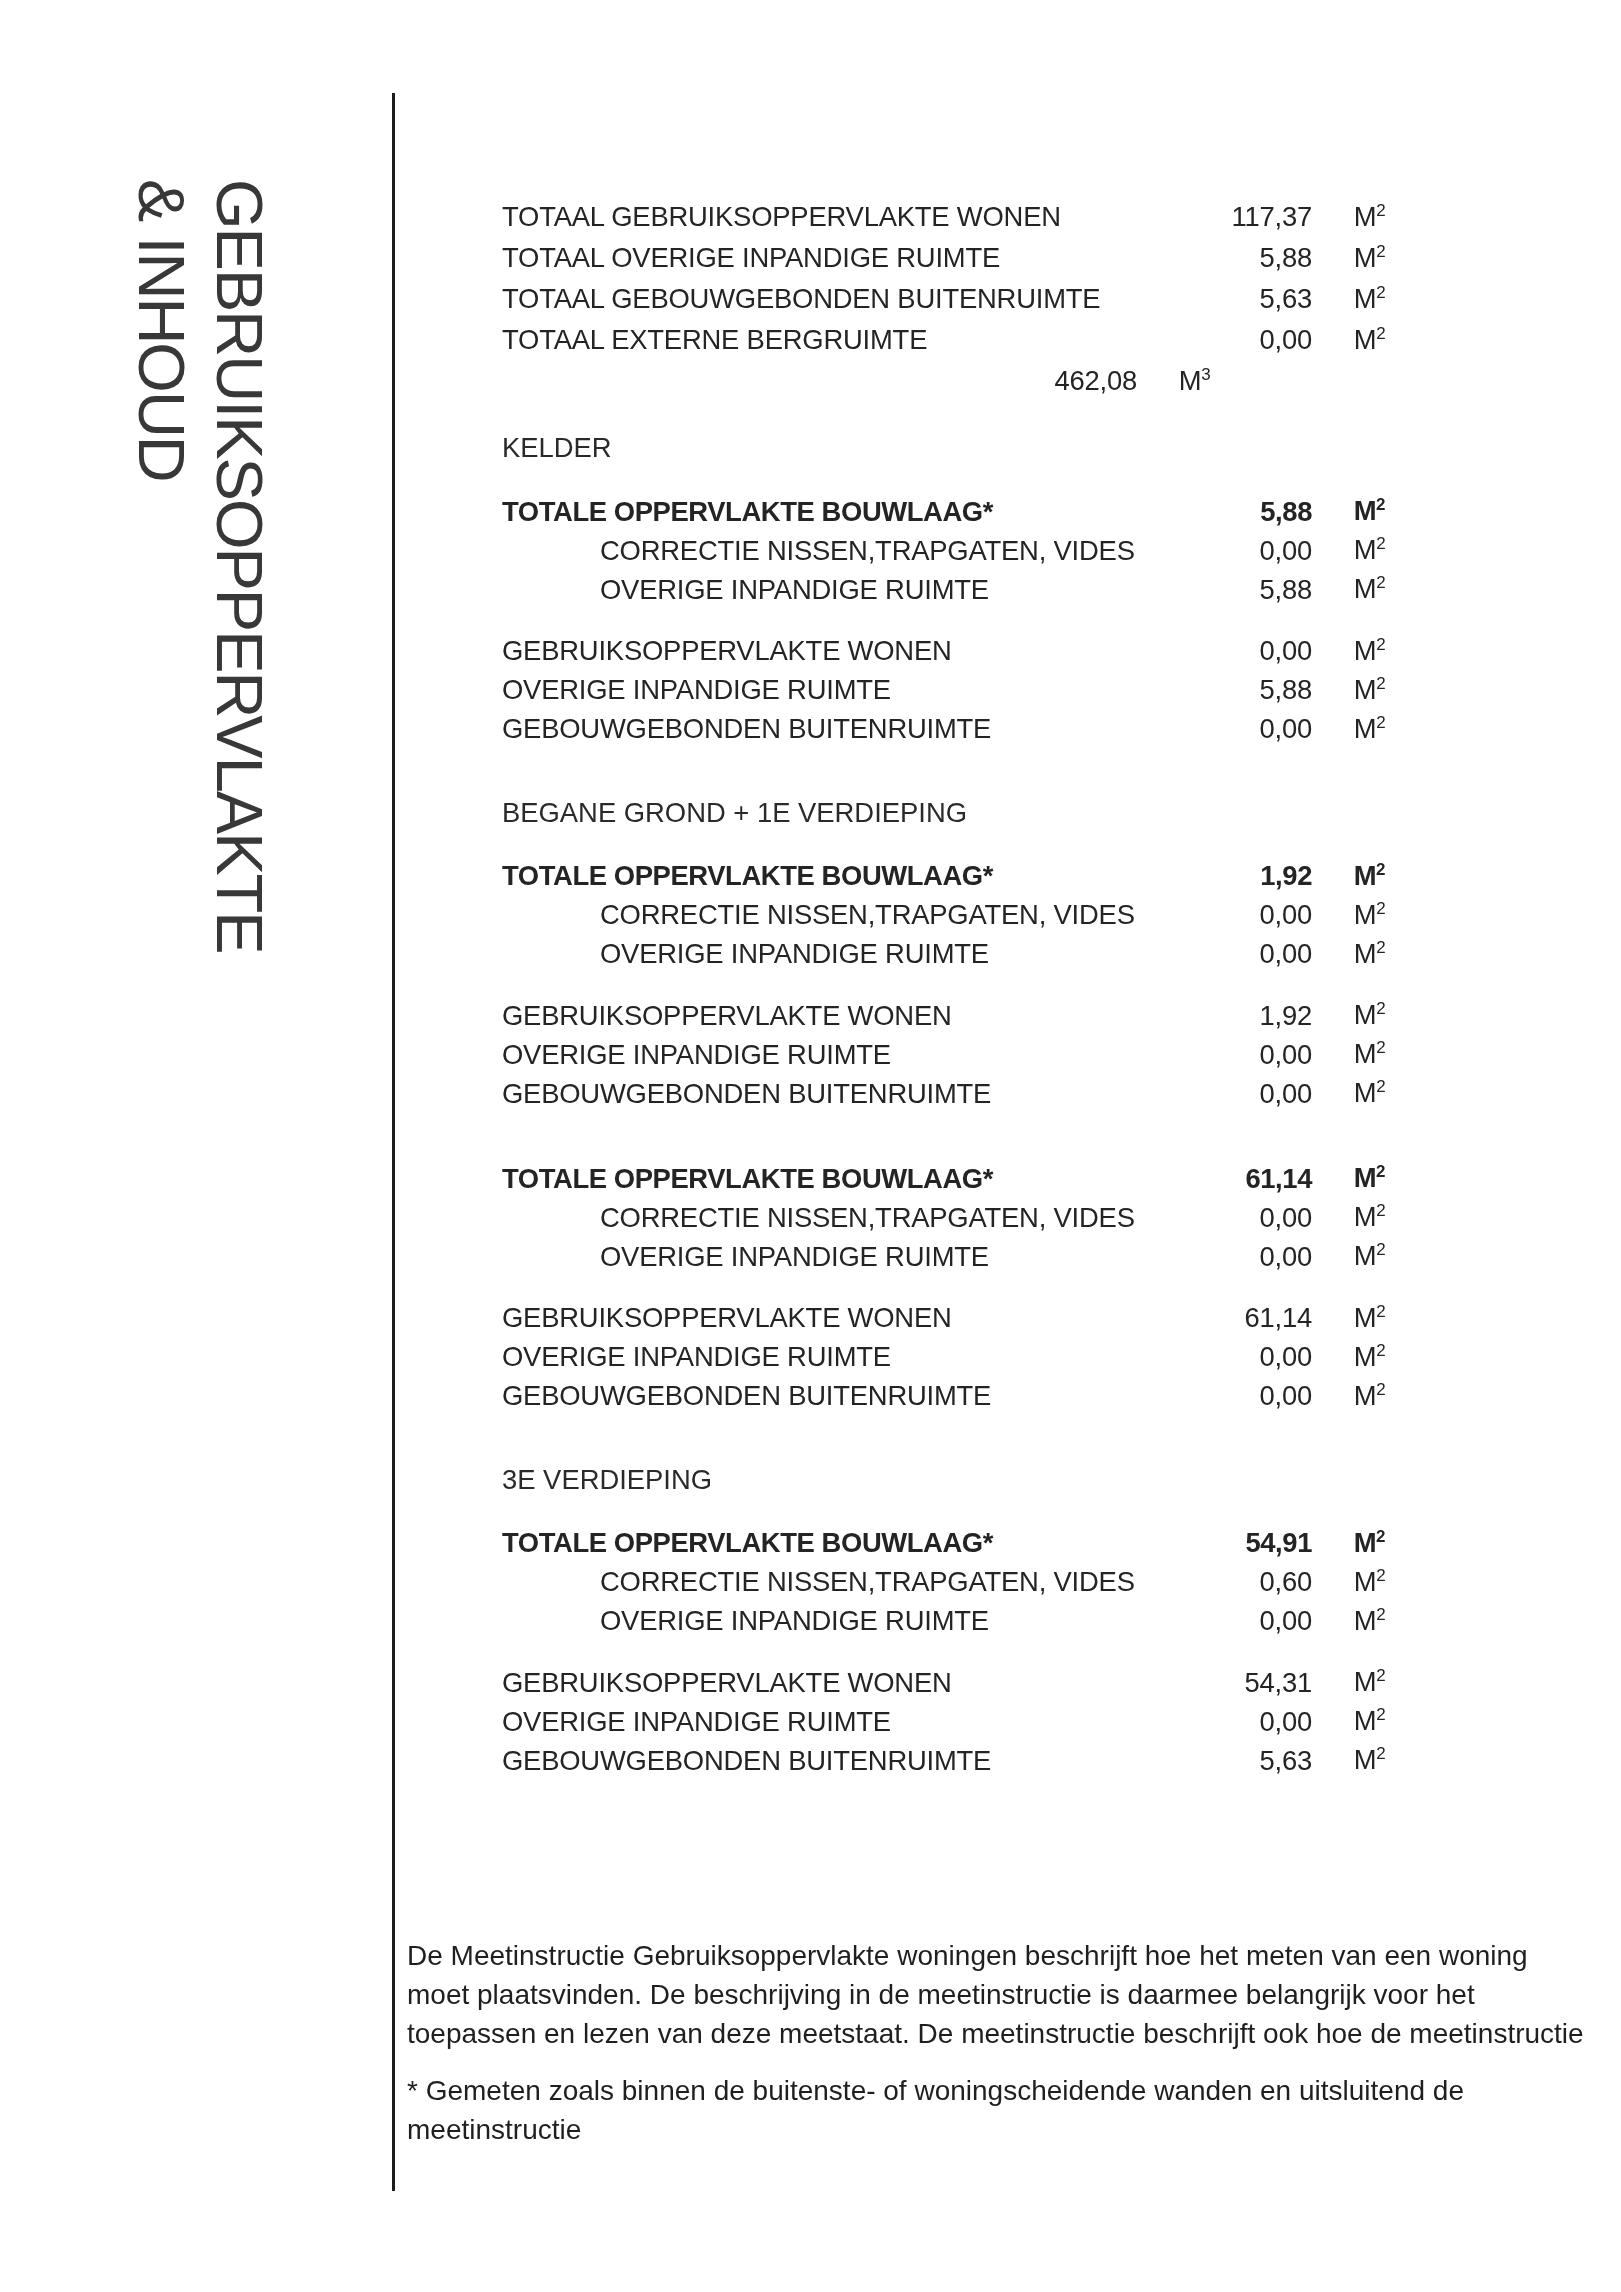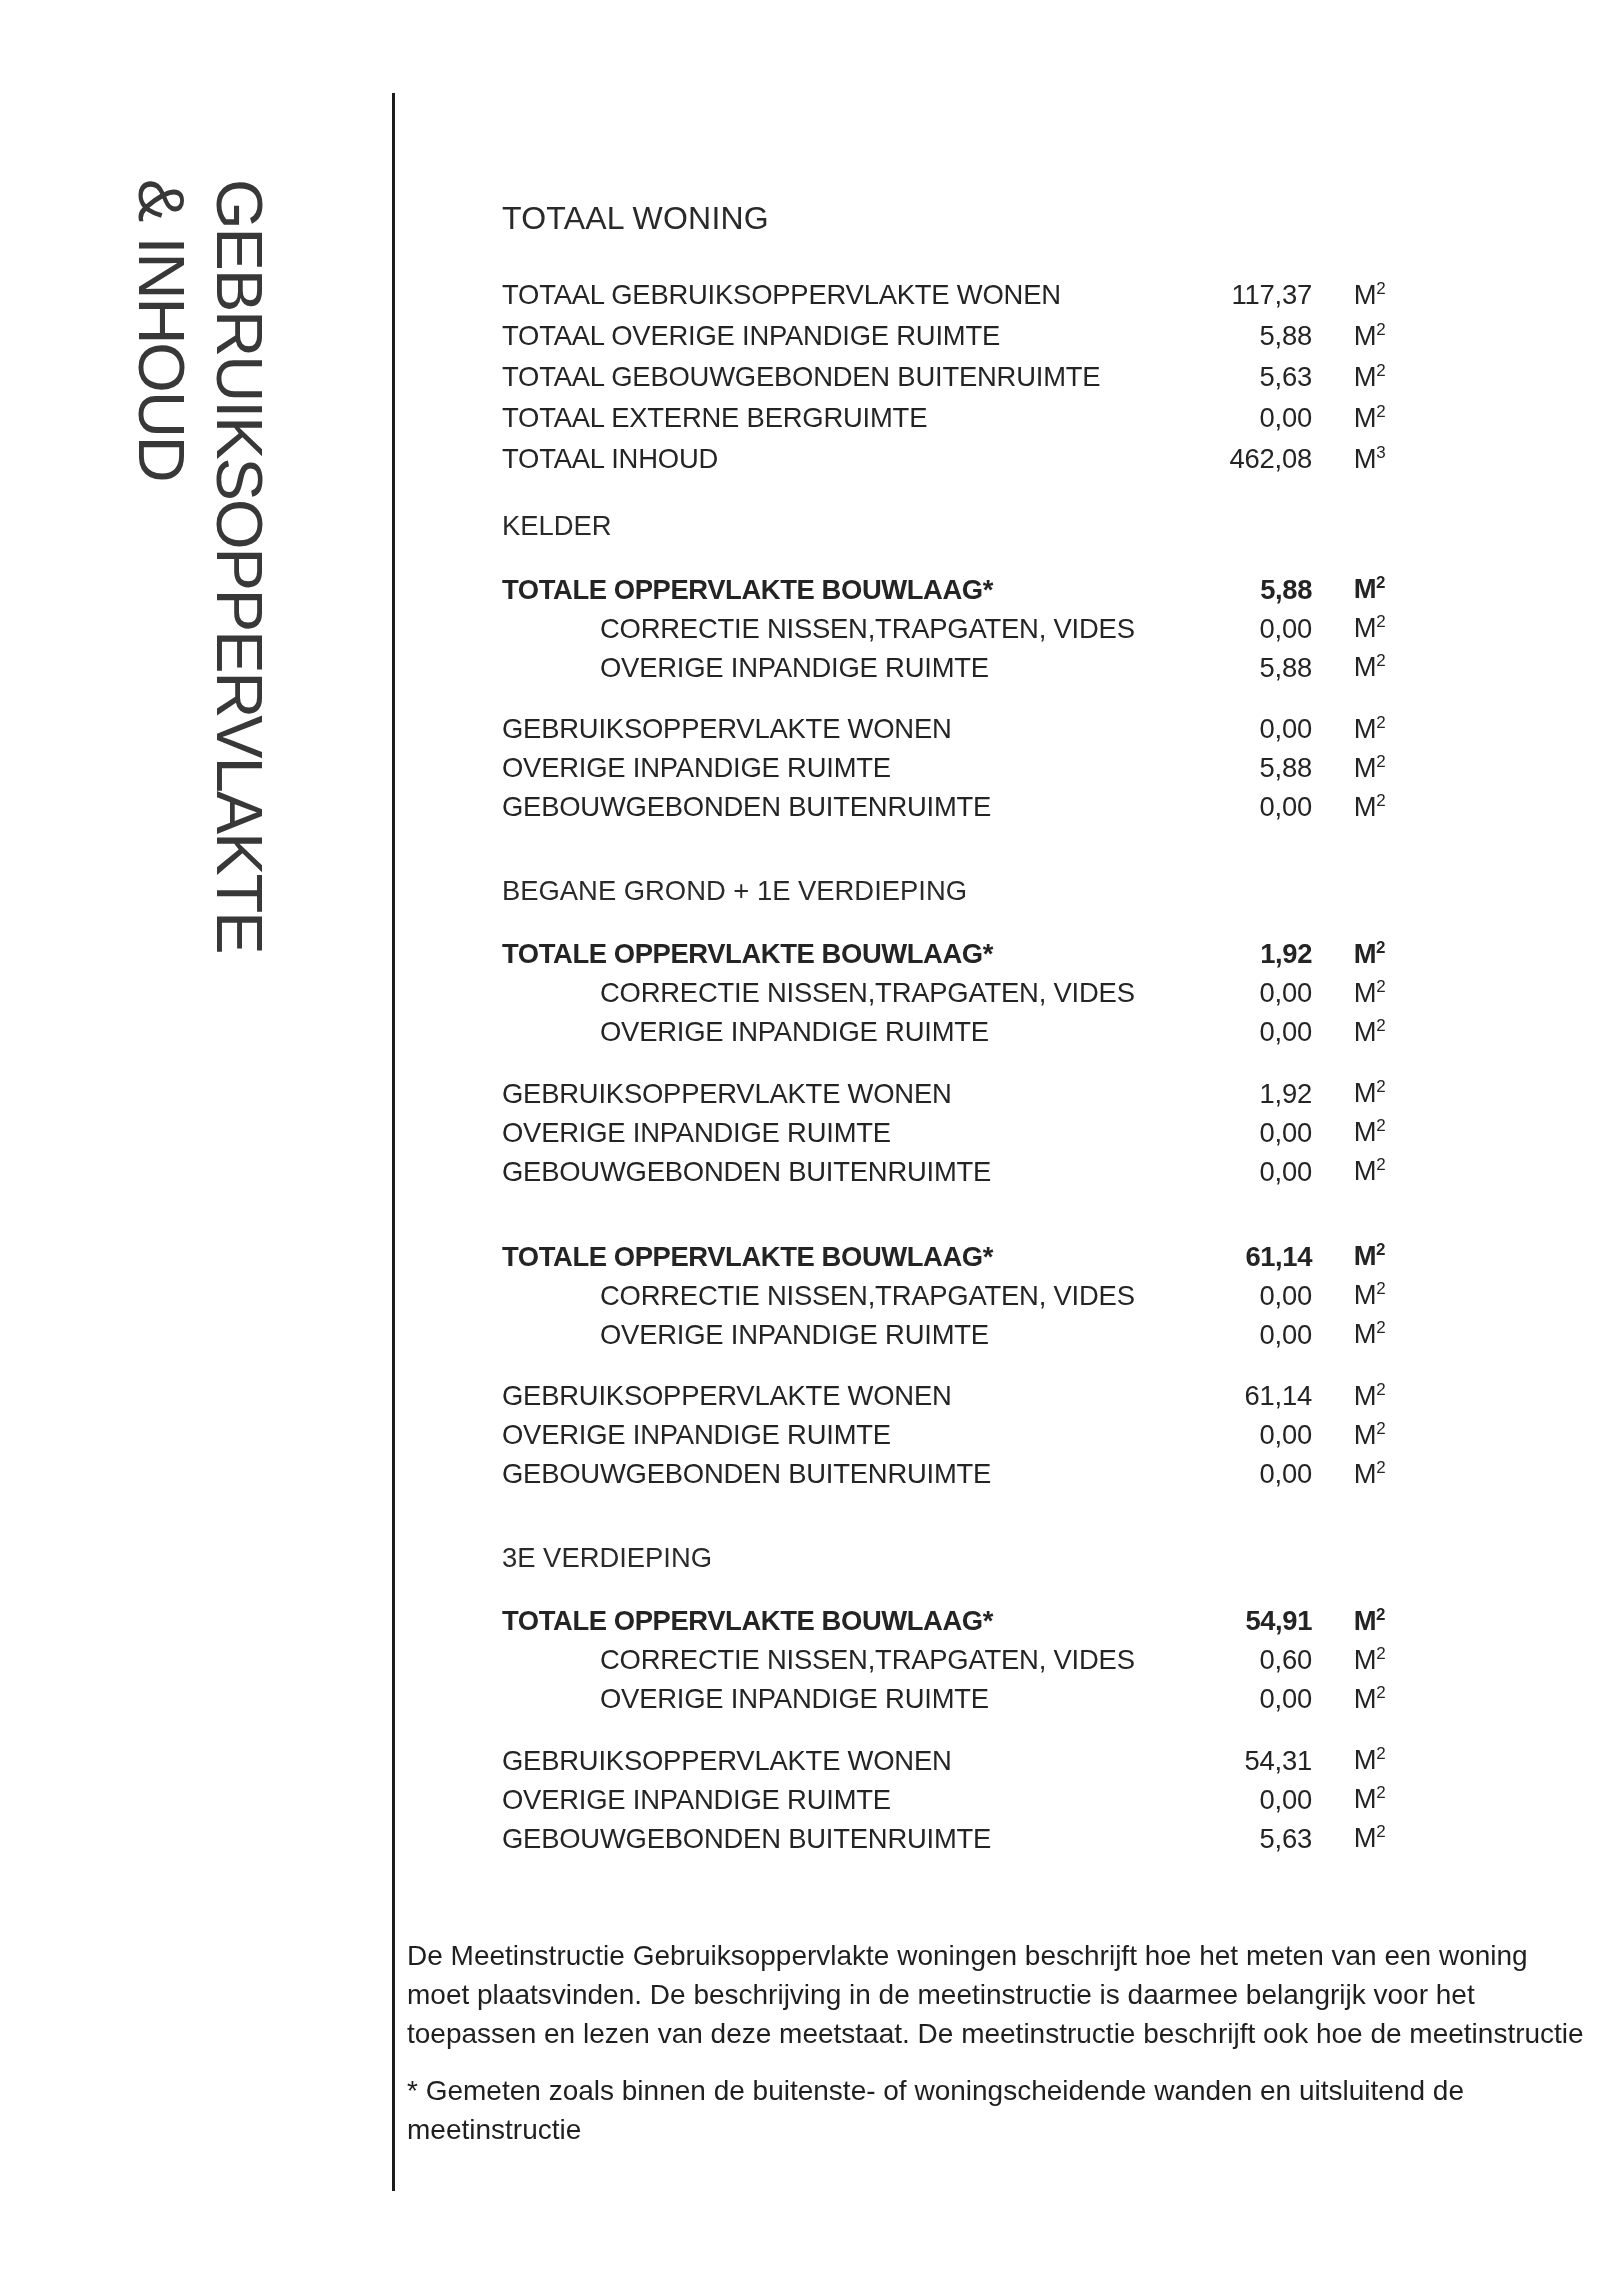--- a/index.html
+++ b/index.html
@@ -92,21 +92,20 @@
 <body>
 
 <div class="page">
 
   <div class="vertical-title"><span>GEBRUIKSOPPERVLAKTE</span>
 <span>&amp; INHOUD</span></div>
 
   <div class="vertical-rule"></div>
 
   <div class="content">
-    <h1 class="main-heading">TOTAAL WONING</h1>
     <div id="totals">
         <div class="row">
           <span class="lbl">TOTAAL GEBRUIKSOPPERVLAKTE WONEN</span>
           <span class="val">117,37</span>
           <span class="unit">M<sup>2</sup></span>
         </div>
         <div class="row">
           <span class="lbl">TOTAAL OVERIGE INPANDIGE RUIMTE</span>
           <span class="val">5,88</span>
           <span class="unit">M<sup>2</sup></span>
@@ -115,21 +114,20 @@
           <span class="lbl">TOTAAL GEBOUWGEBONDEN BUITENRUIMTE</span>
           <span class="val">5,63</span>
           <span class="unit">M<sup>2</sup></span>
         </div>
         <div class="row">
           <span class="lbl">TOTAAL EXTERNE BERGRUIMTE</span>
           <span class="val">0,00</span>
           <span class="unit">M<sup>2</sup></span>
         </div>
         <div class="row">
-          <span class="lbl">TOTAAL INHOUD</span>
           <span class="val">462,08</span>
           <span class="unit">M<sup>3</sup></span>
         </div>
       </div>
     <div id="sections">
         <div class="section">
           <h2 class="section-title">KELDER</h2>
           <div class="total-row-wrap">
             <div class="row bold">
               <span class="lbl">TOTALE OPPERVLAKTE BOUWLAAG*</span>

